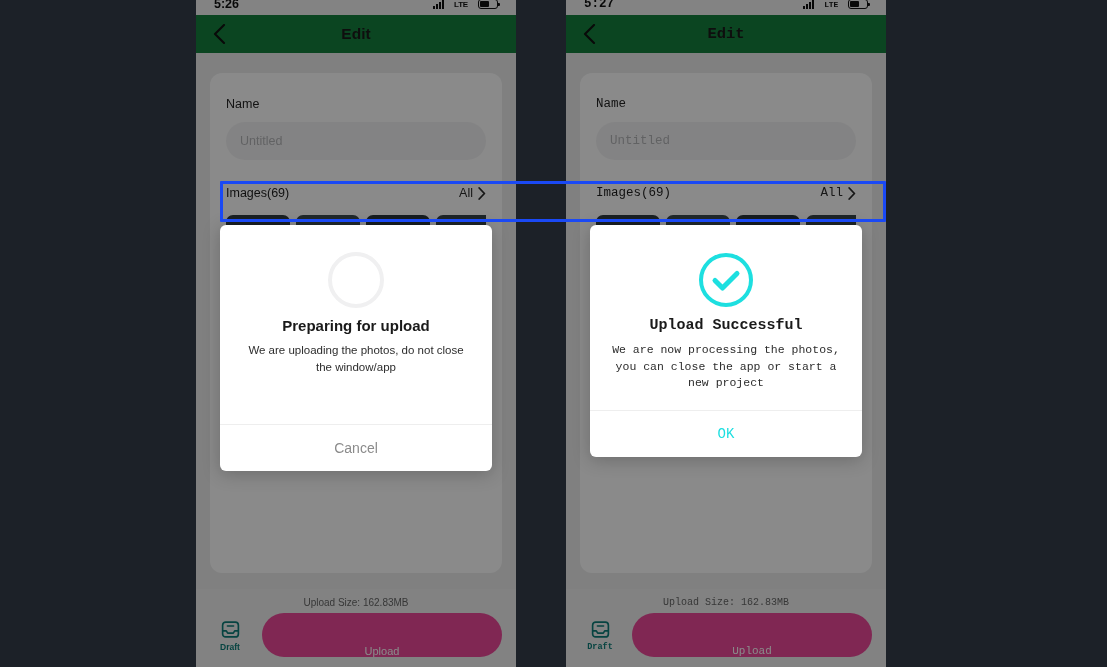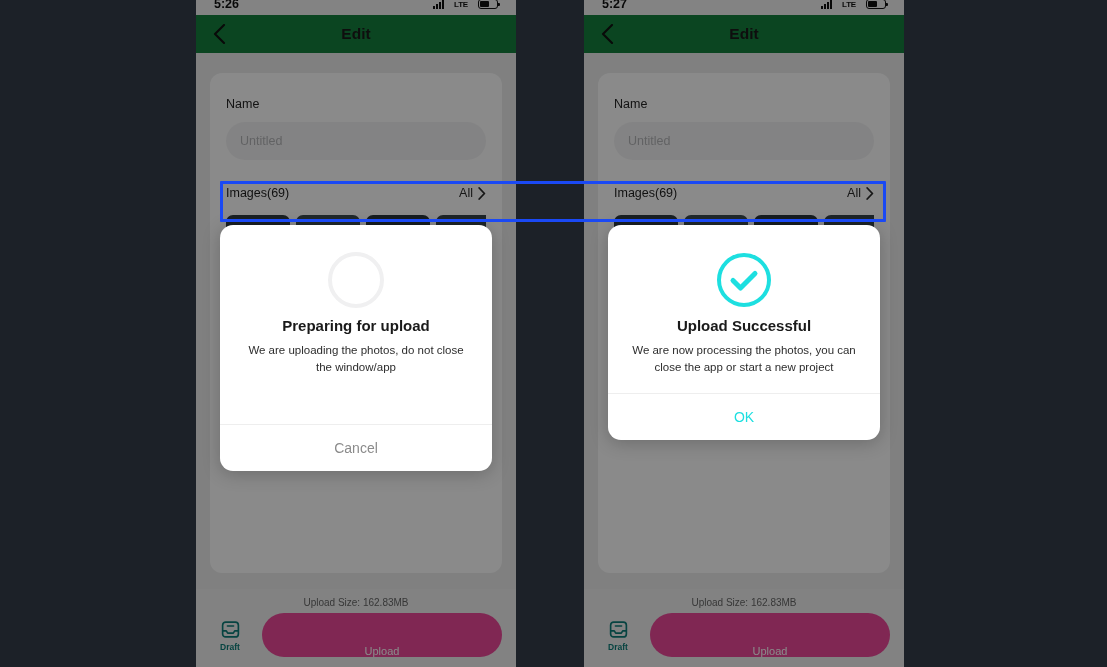--- a/index.html
+++ b/index.html
@@ -25,21 +25,21 @@
   
   .phone {
     position: absolute;
     top: 0;
     width: 320px;
     height: 667px;
     overflow: hidden;
     background: #f2f2f2;
   }
   .phone.left  { left: 196px; }
-  .phone.right { left: 584px; }
+  .phone.right { left: 566px; font-family: Liberation Mono, monospace; }
 
   
   .scrim {
     position: absolute;
     inset: 0;
     background: rgba(0,0,0,0.46);
     z-index: 40;
     pointer-events: none;
   }
 
@@ -289,21 +289,21 @@
   }
 
   
   .modal {
     position: absolute;
     z-index: 60;
     top: 225px;
     left: 24px;
     right: 24px;
     background: #ffffff;
-    border-radius: 13px;
+    border-radius: 6px;
     overflow: hidden;
     box-shadow: 0 3px 18px rgba(0,0,0,0.22);
   }
   .modal-body {
     padding: 26px 16px 18px 16px;
     text-align: center;
   }
   .modal-icon {
     height: 58px;
     display: flex;

